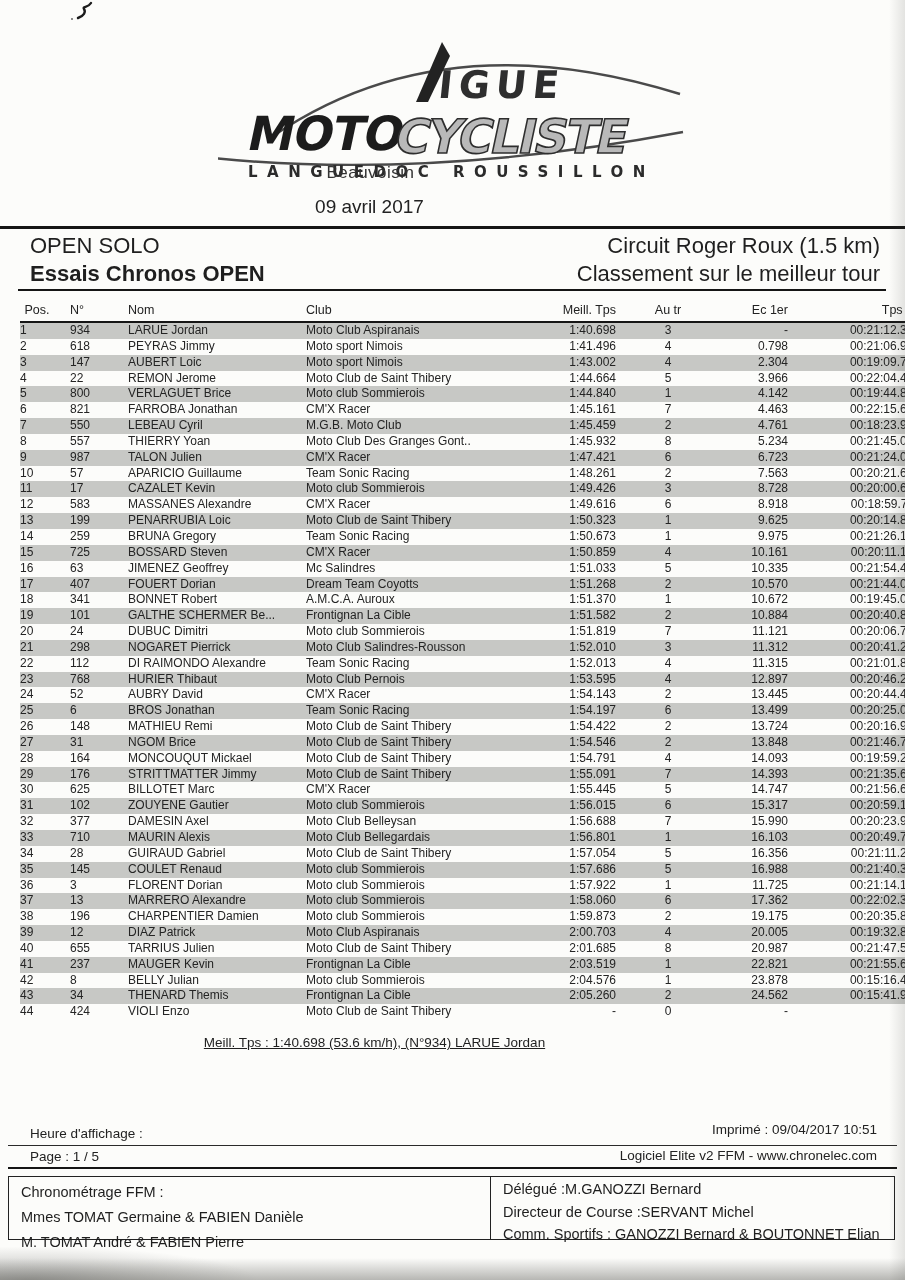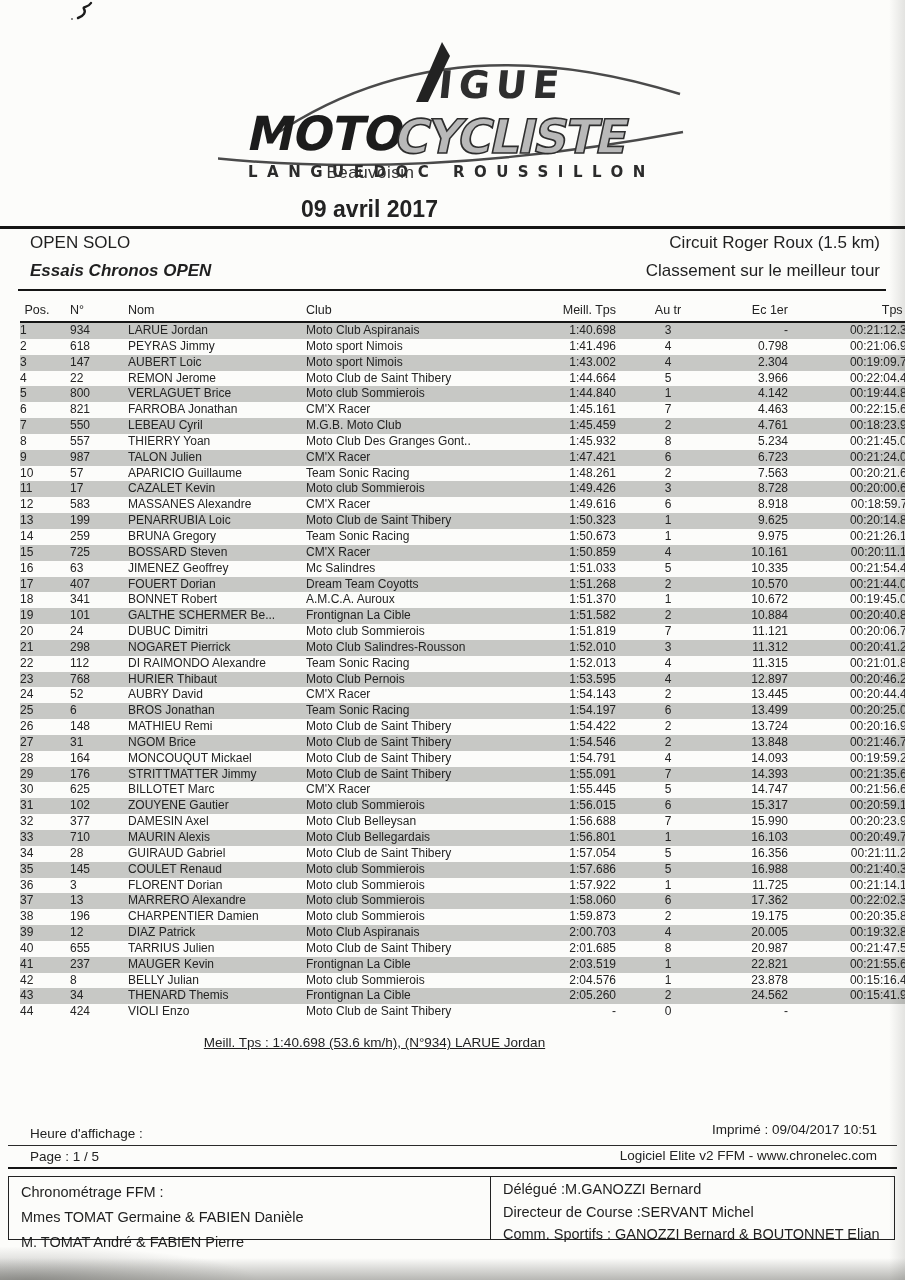--- a/index.html
+++ b/index.html
@@ -20,32 +20,32 @@
   .corner-bl{position:absolute;left:0;bottom:0;width:260px;height:34px;
     background:radial-gradient(ellipse at 10% 100%,rgba(50,50,46,.35),rgba(0,0,0,0) 70%);pointer-events:none;}
 
   .pen-mark{position:absolute;left:64px;top:0px;}
 
   .logo{position:absolute;left:218px;top:34px;width:480px;height:150px;}
 
   .loc{position:absolute;left:0;top:163px;width:741px;text-align:center;
     font-size:17px;letter-spacing:.5px;color:#333;}
   .date{position:absolute;left:0;top:196px;width:739px;text-align:center;
-    font-size:23px;font-weight:bold;color:#222;}
+    font-size:19px;font-weight:normal;color:#222;}
 
   .rule{position:absolute;background:#151515;}
   .rule-top{left:0;top:226px;width:905px;height:3px;}
   .rule-head{left:18px;top:289px;width:868px;height:2px;}
   .rule-foot1{left:8px;top:1145px;width:889px;height:1px;background:#2a2a2a;}
   .rule-foot2{left:8px;top:1167px;width:889px;height:2px;}
 
-  .hdr{position:absolute;font-size:17px;color:#1f1f1f;white-space:nowrap;}
+  .hdr{position:absolute;font-size:22px;color:#1f1f1f;white-space:nowrap;}
   .hdr-cat{left:30px;top:233px;}
   .hdr-circuit{right:25px;top:233px;text-align:right;}
-  .hdr-session{left:30px;top:261px;font-weight:bold;font-style:italic;}
+  .hdr-session{left:30px;top:261px;font-weight:bold;}
   .hdr-rank{right:25px;top:261px;text-align:right;}
 
   table.results{
     position:absolute;left:20px;top:295px;width:867px;
     border-collapse:collapse;table-layout:fixed;
   }
   table.results th{
     font-weight:normal;font-size:12.5px;color:#222;
     padding:0 0 4px 0;vertical-align:bottom;height:22px;
     border-bottom:2px solid #161616;white-space:nowrap;

